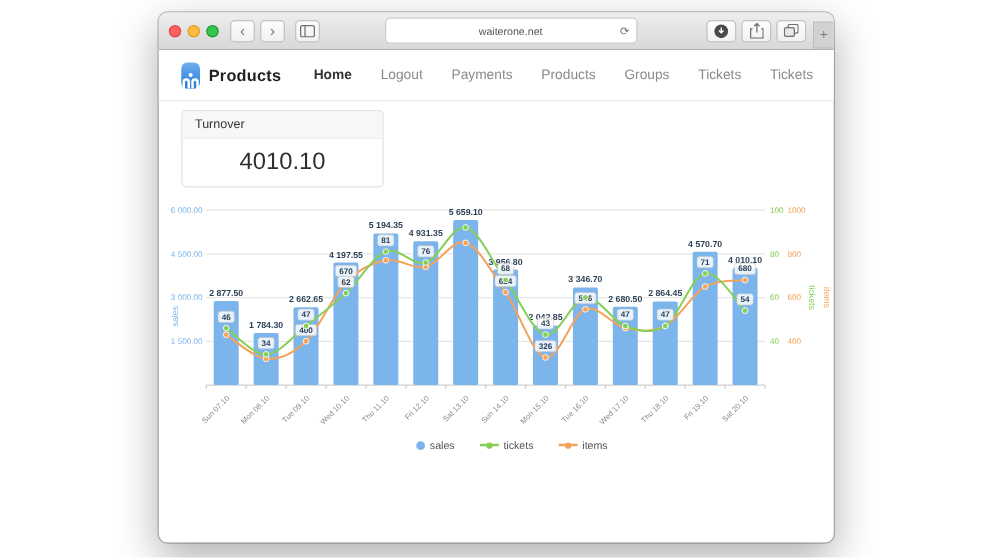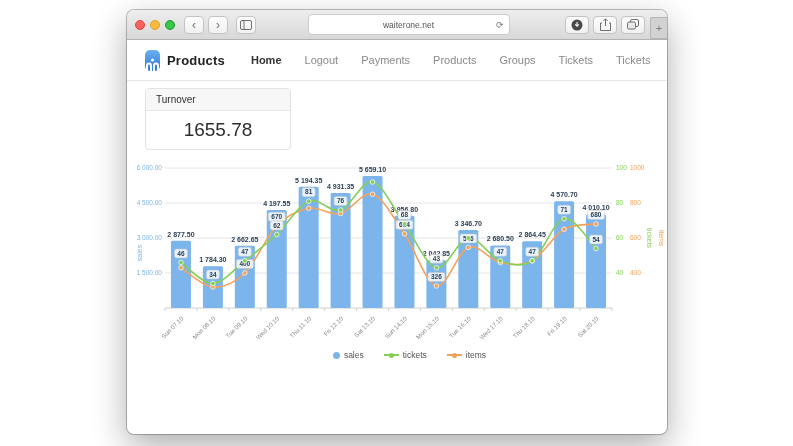--- a/index.html
+++ b/index.html
@@ -23,21 +23,21 @@
   .newtab{position:absolute;right:0;top:7px;width:16px;height:20px;background:#d2d2d2;border:1px solid #b5b5b5;border-right:none;
     color:#7b7b7b;font-size:11px;display:flex;align-items:center;justify-content:center;border-radius:2px 0 0 2px;}
   
   .navbar{height:40px;border-bottom:1px solid #e8e8e8;display:flex;align-items:center;padding:0 18px;background:#fff;}
   .logo{width:21px;height:21px;border-radius:5px;background:linear-gradient(#6cb0f0,#2a79d8);display:flex;align-items:flex-end;justify-content:center;}
   .brand{font-size:13px;font-weight:bold;color:#222;margin-left:7px;letter-spacing:.2px;}
   .menu{margin-left:26px;display:flex;gap:23px;font-size:11px;color:#8a8a8a;}
   .menu .item{cursor:default;}
   .menu .item.active{color:#333;font-weight:bold;}
   
-  .card{position:absolute;left:18px;top:78px;width:146px;border:1px solid #e2e2e2;border-radius:4px;background:#fff;box-sizing:border-box;}
+  .card{position:absolute;left:18px;top:78px;width:162px;border:1px solid #e2e2e2;border-radius:4px;background:#fff;box-sizing:border-box;}
   .card-h{background:#f7f7f7;border-bottom:1px solid #e8e8e8;padding:5px 10px;font-size:10px;color:#333;border-radius:4px 4px 0 0;}
   .card-b{height:38px;display:flex;align-items:center;justify-content:center;font-size:19px;color:#2d2d2d;}
   
   .chart{position:absolute;left:8px;top:148px;width:535px;}
   .legend{display:flex;justify-content:center;gap:20px;font-size:8.5px;color:#555;padding-left:14px;margin-top:2px;}
   .lg-item{display:flex;align-items:center;gap:4px;}
   .lg-dot{width:7px;height:7px;border-radius:50%;}
   .lg-line{width:15px;height:2px;position:relative;display:inline-block;}
   .lg-line i{position:absolute;left:5px;top:-1.5px;width:5px;height:5px;border-radius:50%;display:block;}
   svg text{font-family:"Liberation Sans",sans-serif;}
@@ -100,21 +100,21 @@
       <span class="item">Payments</span>
       <span class="item">Products</span>
       <span class="item">Groups</span>
       <span class="item">Tickets</span>
       <span class="item">Tickets</span>
     </span>
   </div>
 
   <div class="card">
     <div class="card-h">Turnover</div>
-    <div class="card-b">1655.78</div>
+    <div class="card-b">4010.10</div>
   </div>
 
   <div class="chart">
     <svg id="chart-svg" width="535" height="186">
         <line x1="30" y1="10" x2="477" y2="10" stroke="#e6e6e6" stroke-width="1"></line>
         <text x="27" y="12.3" text-anchor="end" font-size="6.5" fill="#7cb5ec">6 000.00</text>
         <text x="481" y="12.3" font-size="6.5" fill="#85cf56">100</text>
         <text x="495" y="12.3" font-size="6.5" fill="#f4a259">1000</text>
         <line x1="30" y1="45" x2="477" y2="45" stroke="#e6e6e6" stroke-width="1"></line>
         <text x="27" y="47.3" text-anchor="end" font-size="6.5" fill="#7cb5ec">4 500.00</text>

